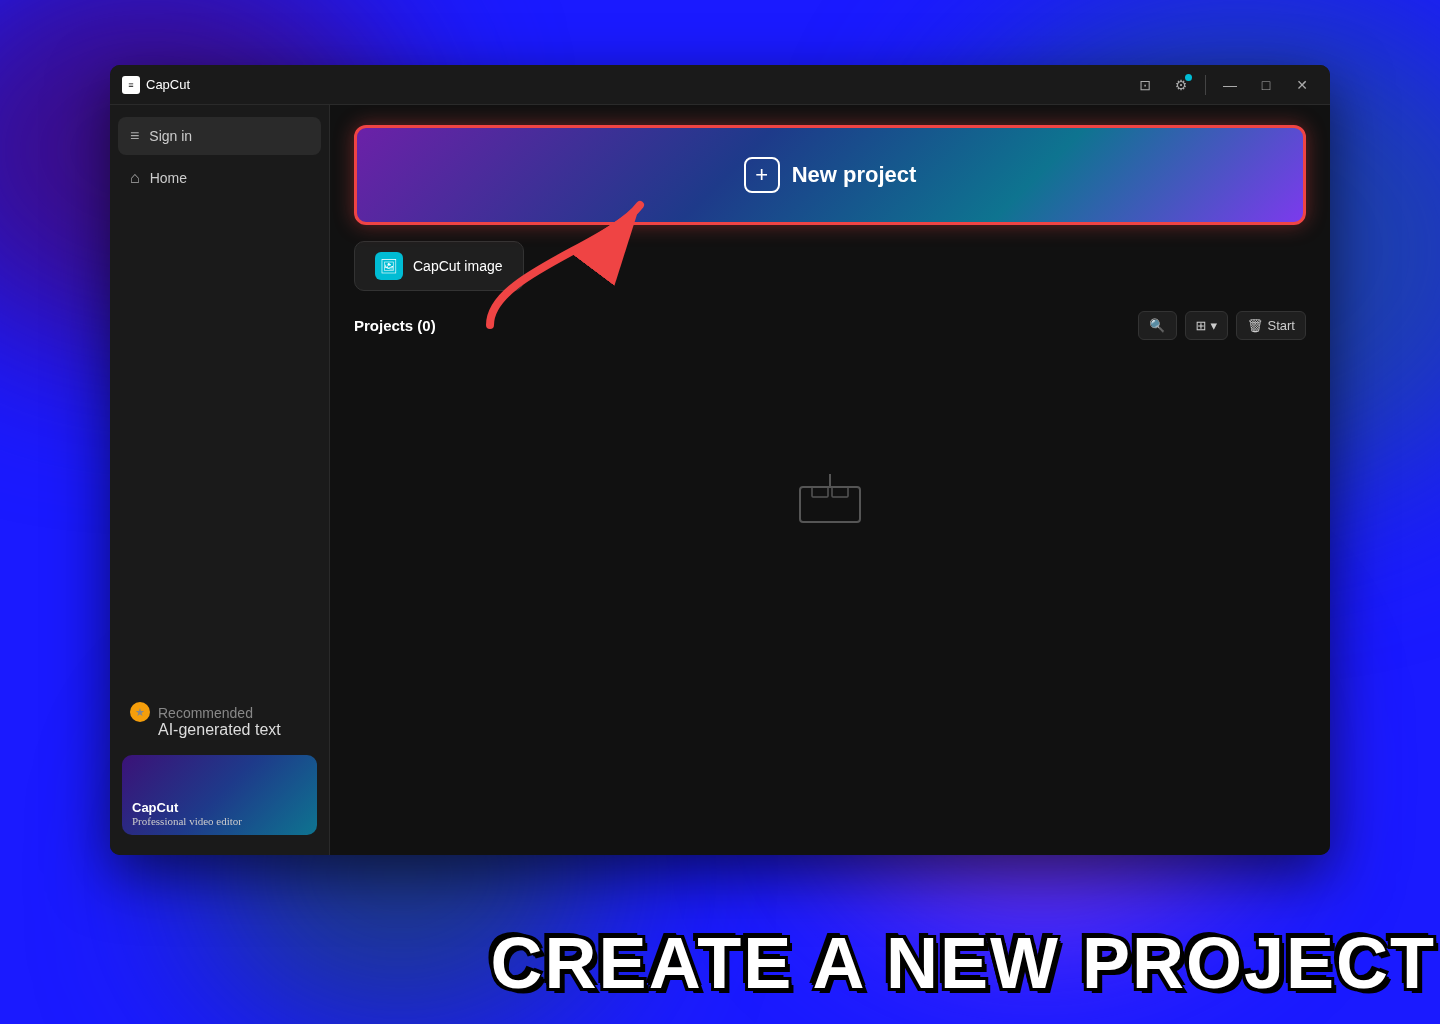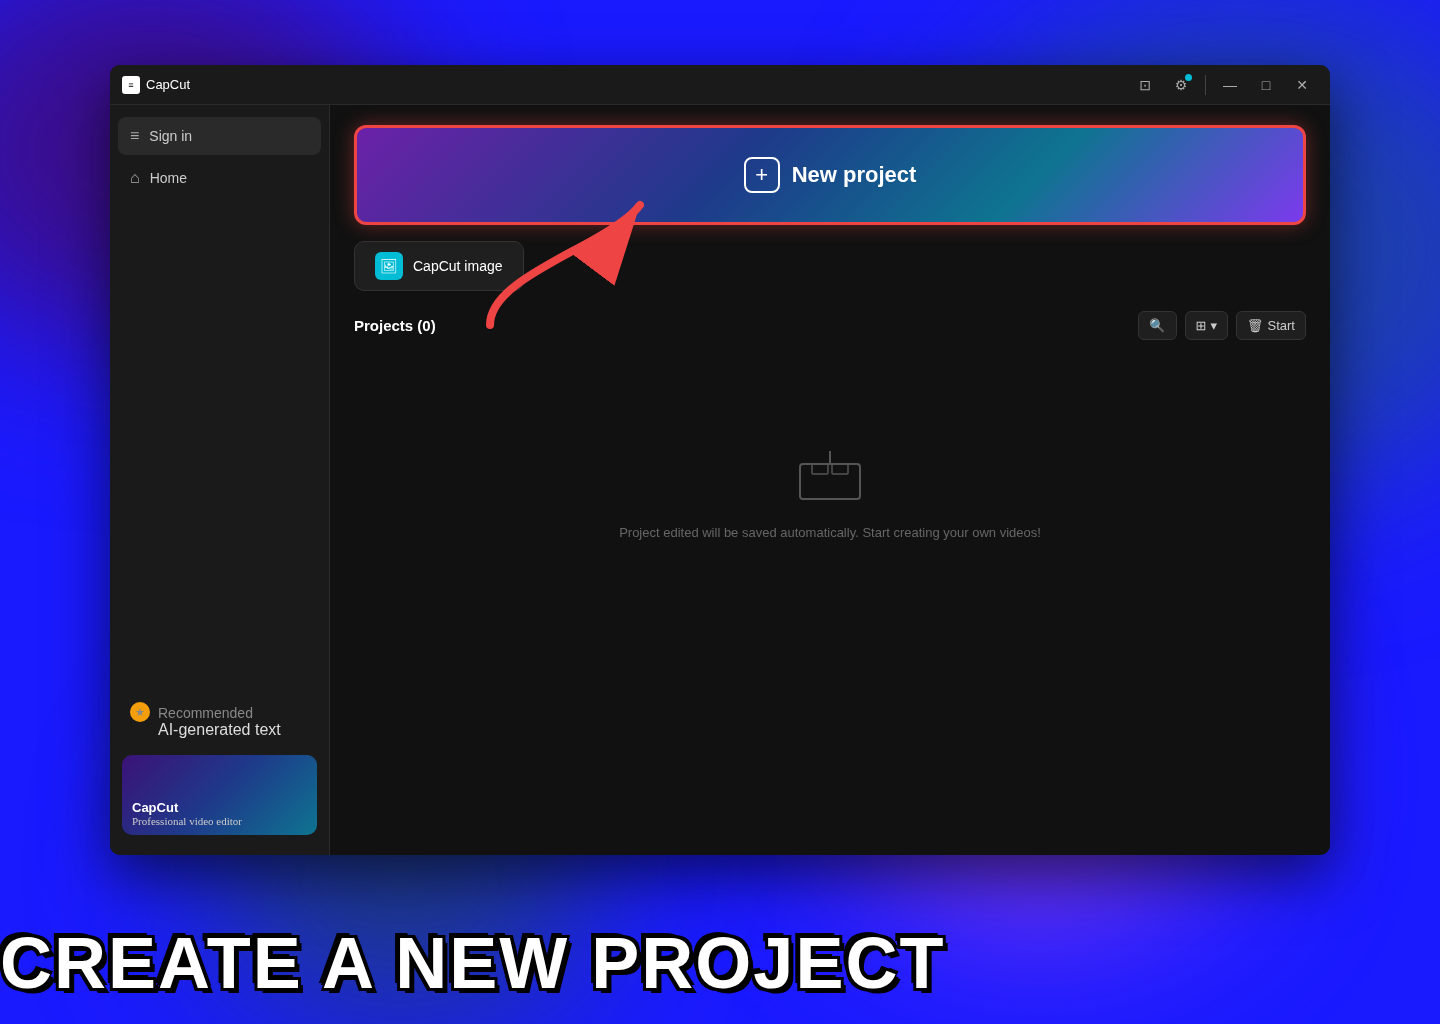--- a/index.html
+++ b/index.html
@@ -263,21 +263,21 @@
       align-items: center;
       justify-content: center;
       font-size: 14px;
     }
 
     
     .projects-header {
       display: flex;
       align-items: center;
       justify-content: space-between;
-      margin-bottom: 4px;
+      margin-bottom: 12px;
     }
     .projects-title {
       color: #fff;
       font-size: 15px;
       font-weight: 600;
     }
     .projects-actions {
       display: flex;
       align-items: center;
       gap: 8px;
@@ -309,21 +309,21 @@
       font-size: 13px;
       text-align: center;
     }
 
     
     .bottom-title {
       position: absolute;
       bottom: 20px;
       left: 0;
       width: 1436px;
-      text-align: left;
+      text-align: right;
       font-size: 72px;
       font-weight: 900;
       color: #fff;
       text-shadow: 3px 3px 0 #000, -3px -3px 0 #000, 3px -3px 0 #000, -3px 3px 0 #000,
                    5px 5px 0 #000, -5px -5px 0 #000;
       letter-spacing: 2px;
       font-family: Arial Black, Impact, sans-serif;
     }
 
     
@@ -435,21 +435,20 @@
 
       
       <div class="empty-state">
 
         <svg width="80" height="60" viewBox="0 0 80 60" fill="none">
           <rect x="10" y="15" width="60" height="35" rx="3" stroke="#555" stroke-width="2" fill="none"></rect>
           <line x1="40" y1="2" x2="40" y2="15" stroke="#555" stroke-width="2"></line>
           <rect x="22" y="15" width="16" height="10" rx="1" stroke="#555" stroke-width="1.5" fill="none"></rect>
           <rect x="42" y="15" width="16" height="10" rx="1" stroke="#555" stroke-width="1.5" fill="none"></rect>
         </svg>
-        <p class="empty-text">Project edited will be saved automatically. Start creating your own videos!</p>
       </div>
 
     </div>
   </div>
 </div>
 
 <svg class="annotation-arrow" style="top:65px; left:110px; width:1220px; height:790px;" viewBox="0 0 1220 790">
 
   <defs>
     <marker id="arrowhead" markerWidth="10" markerHeight="7" refX="10" refY="3.5" orient="auto">

